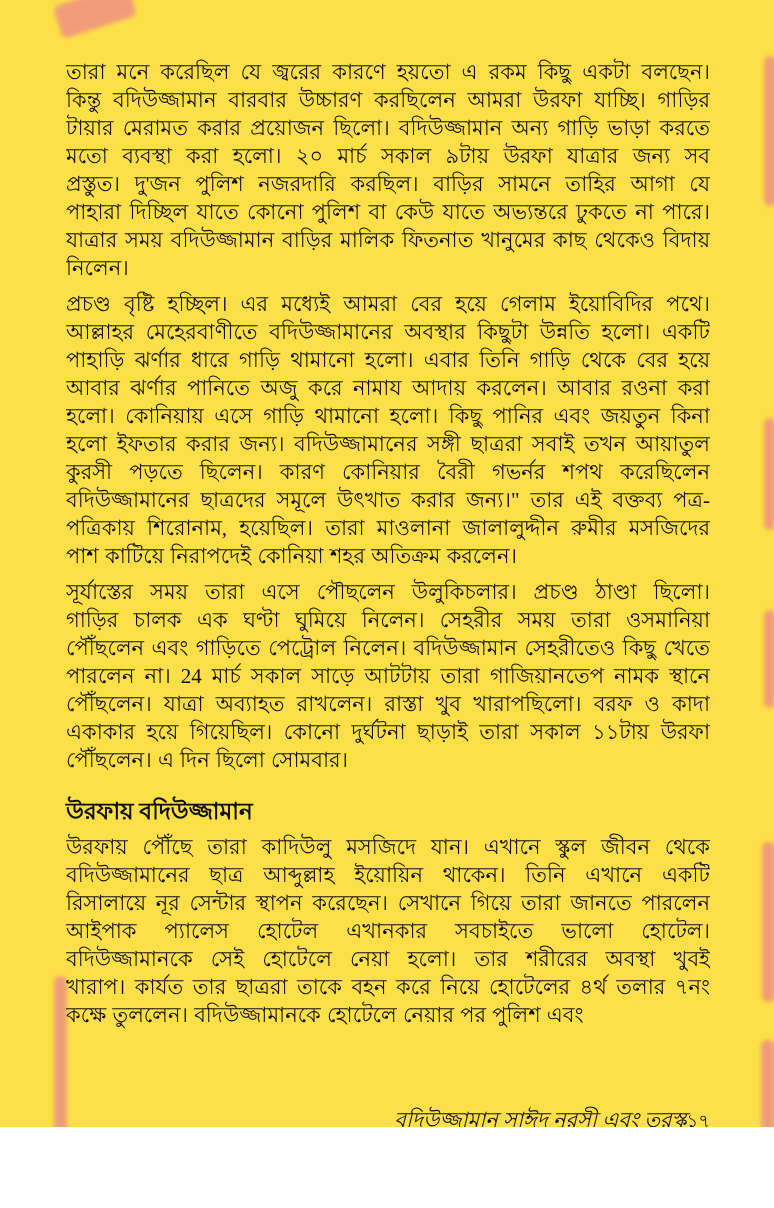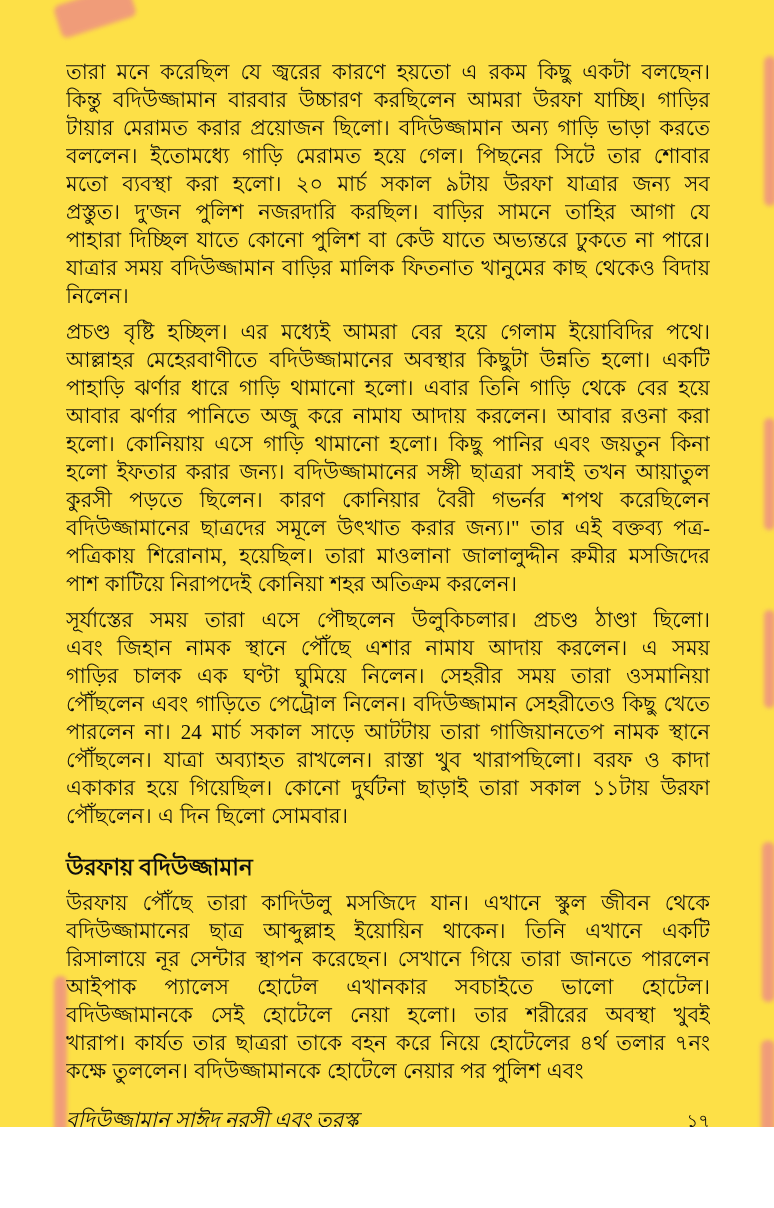--- a/index.html
+++ b/index.html
@@ -45,21 +45,21 @@
     margin: 23px 0 6px 0;
     text-align: left;
   }
   
   .footer {
     position: absolute;
     left: 66px;
     top: 1104px;
     width: 644px;
     display: flex;
-    justify-content: space-between;
+    justify-content: flex-end;
     align-items: baseline;
   }
   .footer .title {
     font-style: italic;
     font-size: 21px;
   }
   .footer .pagenum {
     font-size: 18px;
   }
   
@@ -92,42 +92,40 @@
   <div class="scan-mark mark-r4"></div>
   <div class="scan-mark mark-r5"></div>
   <div class="scan-mark mark-l1"></div>
   <div class="scan-mark mark-bl"></div>
 
   <main class="text-flow" id="text-flow">
       <div class="para">
         <div class="line">তারা মনে করেছিল যে জ্বরের কারণে হয়তো এ রকম কিছু একটা বলছেন।</div>
         <div class="line">কিন্তু বদিউজ্জামান বারবার উচ্চারণ করছিলেন আমরা উরফা যাচ্ছি। গাড়ির</div>
         <div class="line">টায়ার মেরামত করার প্রয়োজন ছিলো। বদিউজ্জামান অন্য গাড়ি ভাড়া করতে</div>
-        <div class="line">বললেন। ইতোমধ্যে গাড়ি মেরামত হয়ে গেল। পিছনের সিটে তার শোবার</div>
         <div class="line">মতো ব্যবস্থা করা হলো। ২০ মার্চ সকাল ৯টায় উরফা যাত্রার জন্য সব</div>
         <div class="line">প্রস্তুত। দু'জন পুলিশ নজরদারি করছিল। বাড়ির সামনে তাহির আগা যে</div>
         <div class="line">পাহারা দিচ্ছিল যাতে কোনো পুলিশ বা কেউ যাতে অভ্যন্তরে ঢুকতে না পারে।</div>
         <div class="line">যাত্রার সময় বদিউজ্জামান বাড়ির মালিক ফিতনাত খানুমের কাছ থেকেও বিদায়</div>
         <div class="line last">নিলেন।</div>
       </div>
       <div class="para">
         <div class="line">প্রচণ্ড বৃষ্টি হচ্ছিল। এর মধ্যেই আমরা বের হয়ে গেলাম ইয়োবিদির পথে।</div>
         <div class="line">আল্লাহর মেহেরবাণীতে বদিউজ্জামানের অবস্থার কিছুটা উন্নতি হলো। একটি</div>
         <div class="line">পাহাড়ি ঝর্ণার ধারে গাড়ি থামানো হলো। এবার তিনি গাড়ি থেকে বের হয়ে</div>
         <div class="line">আবার ঝর্ণার পানিতে অজু করে নামায আদায় করলেন। আবার রওনা করা</div>
         <div class="line">হলো। কোনিয়ায় এসে গাড়ি থামানো হলো। কিছু পানির এবং জয়তুন কিনা</div>
         <div class="line">হলো ইফতার করার জন্য। বদিউজ্জামানের সঙ্গী ছাত্ররা সবাই তখন আয়াতুল</div>
         <div class="line">কুরসী পড়তে ছিলেন। কারণ কোনিয়ার বৈরী গভর্নর শপথ করেছিলেন</div>
         <div class="line">বদিউজ্জামানের ছাত্রদের সমূলে উৎখাত করার জন্য।" তার এই বক্তব্য পত্র-</div>
         <div class="line">পত্রিকায় শিরোনাম, হয়েছিল। তারা মাওলানা জালালুদ্দীন রুমীর মসজিদের</div>
         <div class="line last">পাশ কাটিয়ে নিরাপদেই কোনিয়া শহর অতিক্রম করলেন।</div>
       </div>
       <div class="para">
         <div class="line">সূর্যাস্তের সময় তারা এসে পৌছলেন উলুকিচলার। প্রচণ্ড  ঠাণ্ডা ছিলো।</div>
-        <div class="line">এবং জিহান নামক স্থানে পৌঁছে এশার নামায আদায় করলেন। এ সময়</div>
         <div class="line">গাড়ির চালক এক ঘণ্টা ঘুমিয়ে নিলেন। সেহরীর সময় তারা ওসমানিয়া</div>
         <div class="line">পৌঁছলেন এবং গাড়িতে পেট্রোল নিলেন। বদিউজ্জামান সেহরীতেও কিছু খেতে</div>
         <div class="line">পারলেন না। 24 মার্চ সকাল সাড়ে আটটায় তারা গাজিয়ানতেপ নামক স্থানে</div>
         <div class="line">পৌঁছলেন। যাত্রা অব্যাহত রাখলেন। রাস্তা খুব খারাপছিলো। বরফ ও কাদা</div>
         <div class="line">একাকার হয়ে গিয়েছিল। কোনো দুর্ঘটনা ছাড়াই তারা সকাল ১১টায় উরফা</div>
         <div class="line last">পৌঁছলেন। এ দিন ছিলো সোমবার।</div>
       </div>
       <div class="heading">উরফায় বদিউজ্জামান</div>
       <div class="para">
         <div class="line">উরফায় পৌঁছে তারা কাদিউলু মসজিদে যান। এখানে স্কুল জীবন থেকে</div>

